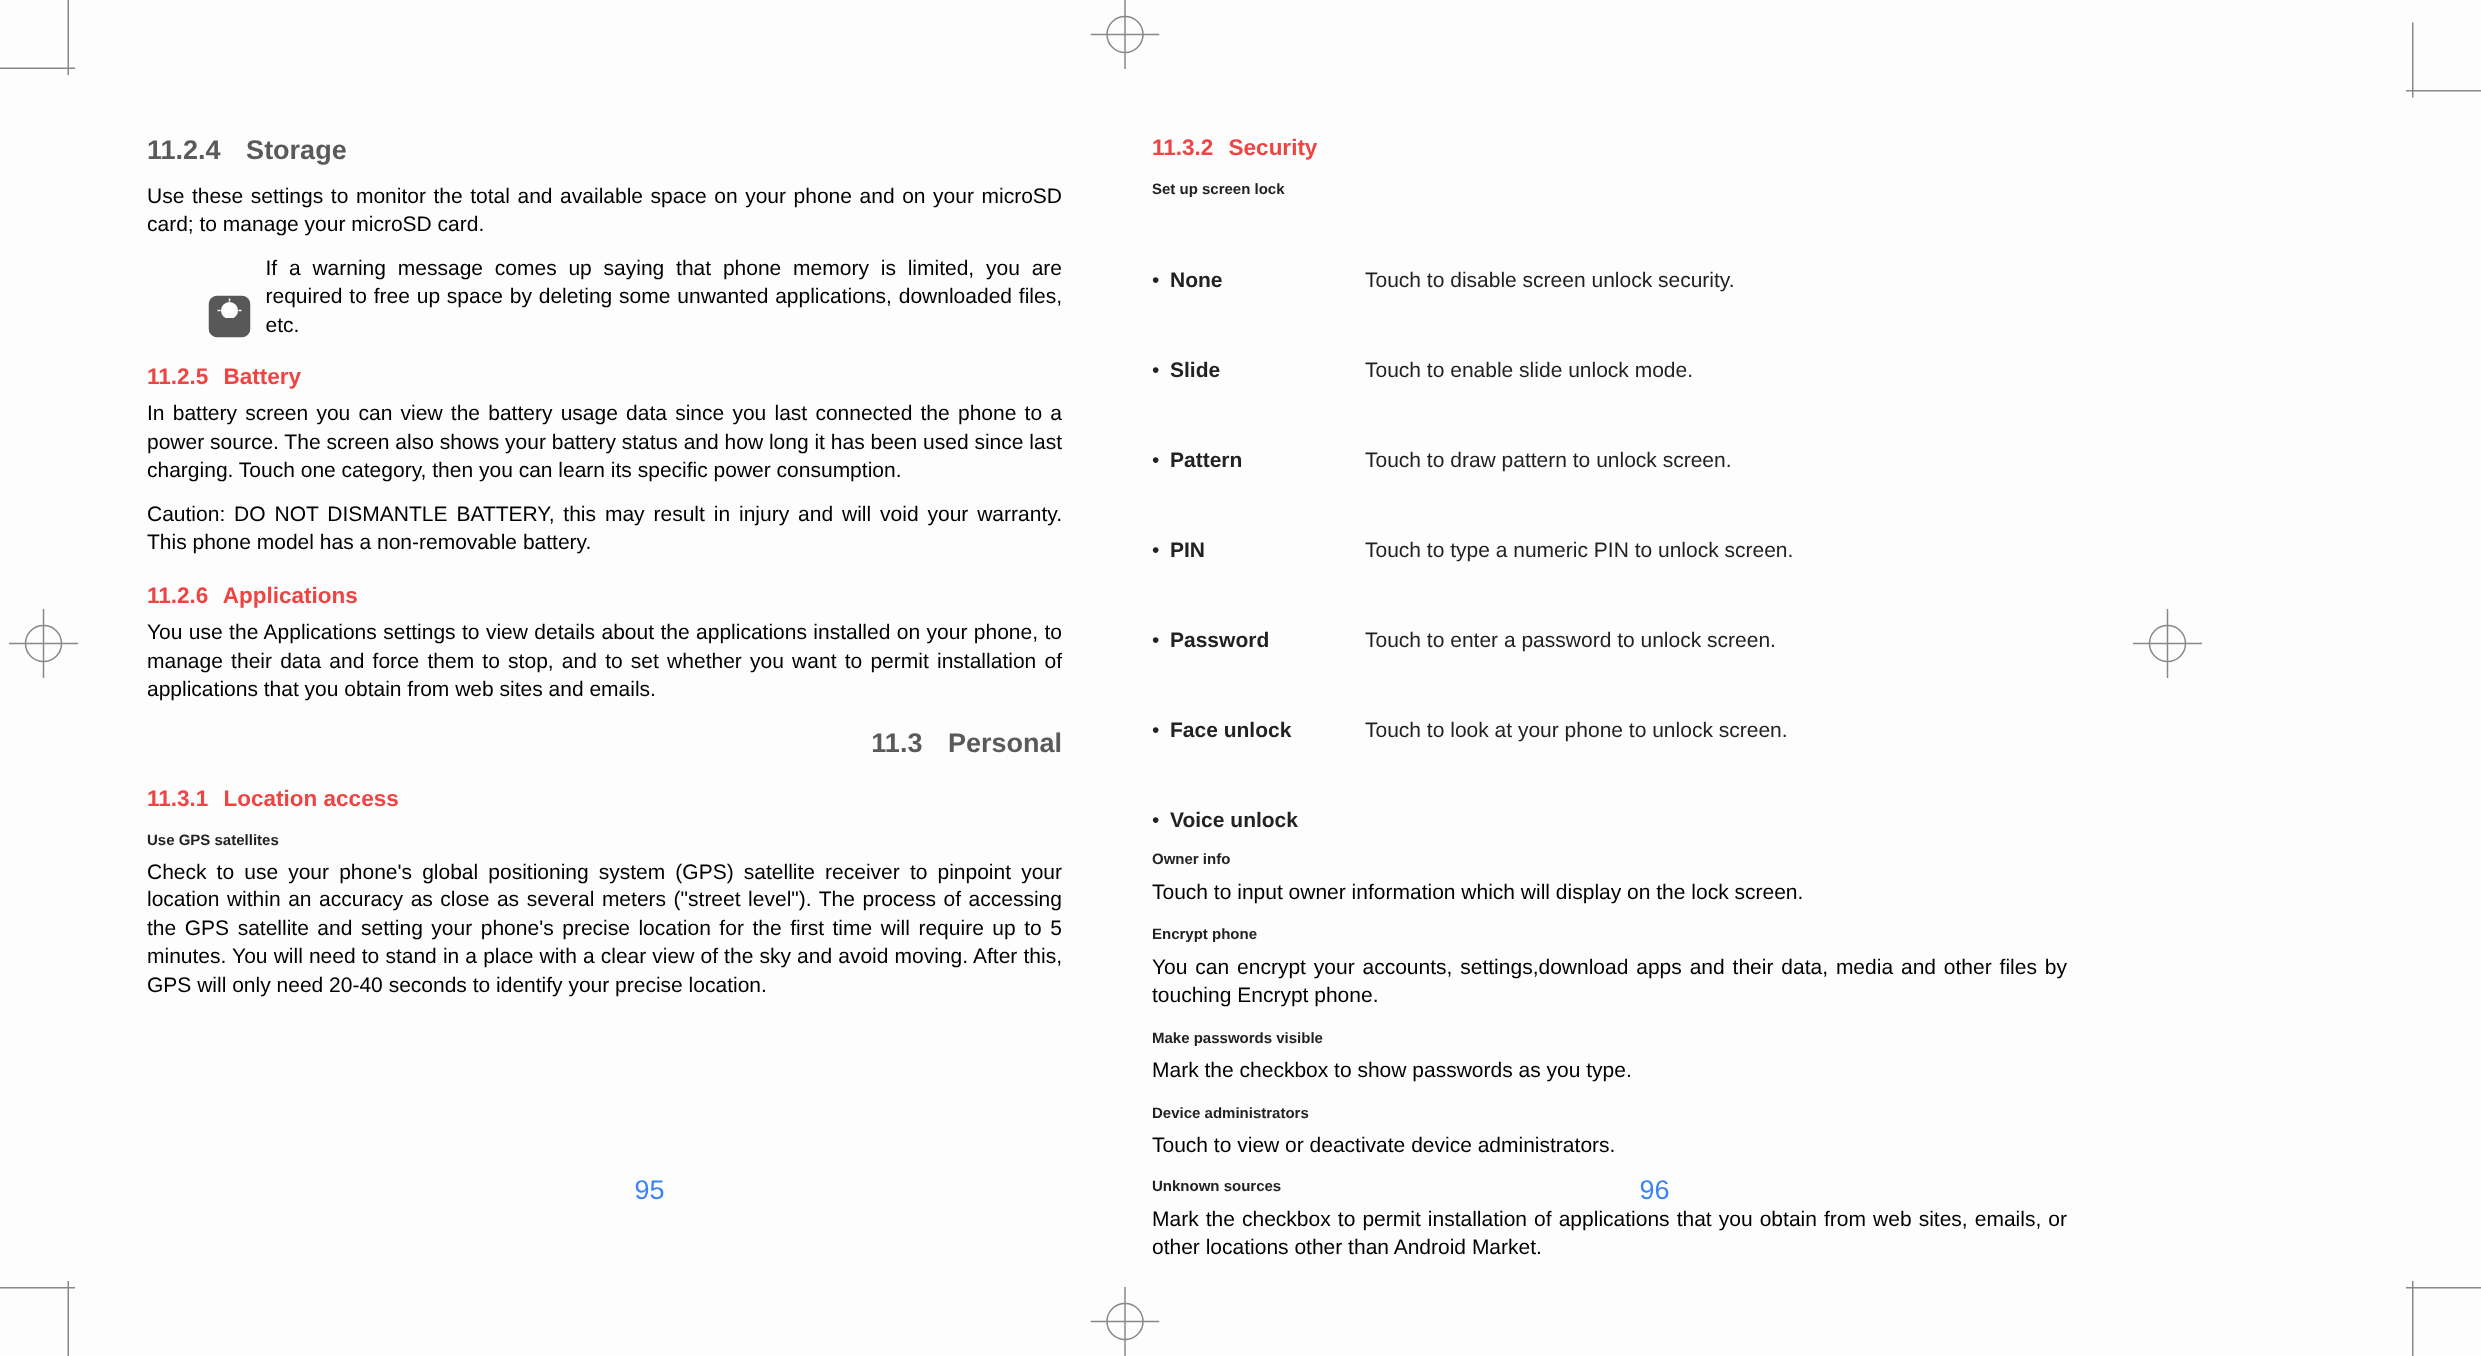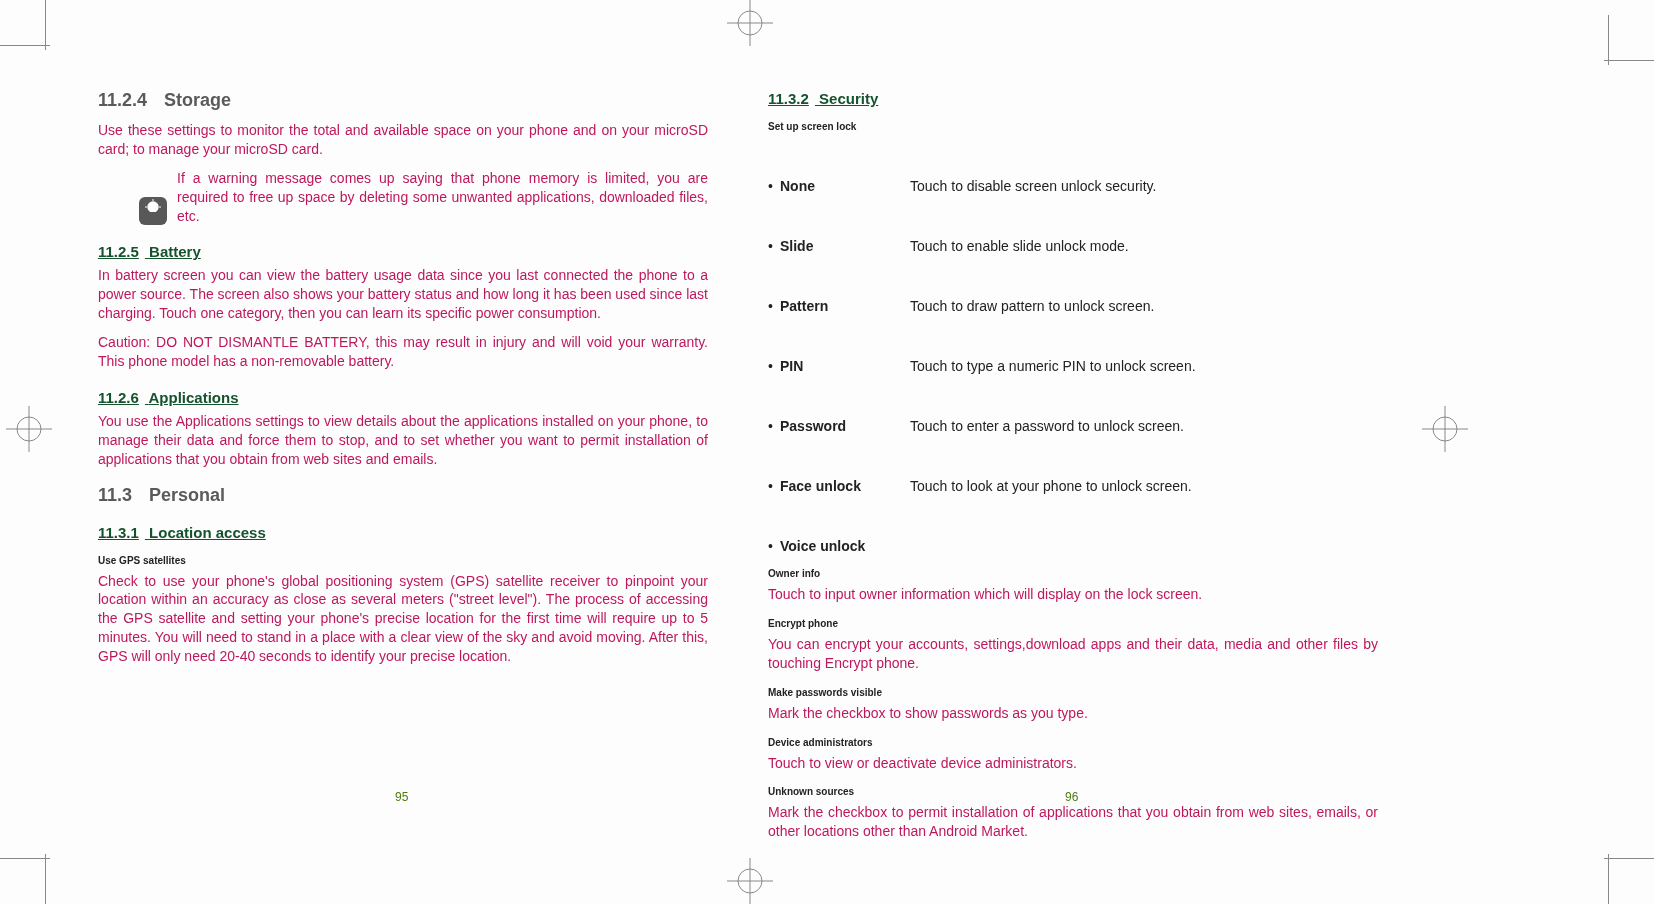--- a/index.html
+++ b/index.html
@@ -30,30 +30,29 @@
     font-size: 18px;
     font-weight: bold;
     margin: 0 0 10px 0;
     color: #5a5a5a;
   }
   h2.section .num { font-weight: bold; margin-right: 12px; }
   h3.subsection {
     font-size: 15px;
     font-weight: bold;
     margin: 18px 0 6px 0;
-    color: #14532d;
-    text-decoration: underline;
+    color: #ef4444;
   }
   h3.subsection .num { font-weight: bold; margin-right: 6px; }
   .bodytext {
     font-size: 14px;
     line-height: 1.35;
     text-align: justify;
     margin: 6px 0 10px 0;
-    color: #be185d;
+    color: #000000;
   }
   .note-row {
     display: flex;
     align-items: flex-end;
     margin: 6px 0 12px 0;
     padding-left: 41px;
   }
   .note-icon {
     flex: 0 0 28px;
     height: 28px;
@@ -68,22 +67,23 @@
     margin: 14px 0 4px 0;
   }
   .lock-table { margin: 6px 0 12px 0; }
   .lock-row { display: flex; align-items: baseline; font-size: 14px; margin: 4px 0; }
   .lock-row .dot { width: 12px; flex:0 0 12px; }
   .lock-row .term { font-weight: bold; flex: 0 0 130px; margin-top: 40px; }
   .lock-row .desc { flex: 1; }
   .pagenum-left, .pagenum-right {
     position: absolute;
     bottom: 100px;
-    font-size: 12px;
-    color: #4d7c0f;
+    font-size: 18px;
+    color: #3b82f6;
+    margin-left: 28px;
   }
   .pagenum-left { left: 395px; }
   .pagenum-right { left: 1065px; }
 
   
   .crop {
     position: absolute;
     width: 70px; height: 70px;
     pointer-events: none;
   }
@@ -198,21 +198,21 @@
     </h3>
     <div class="bodytext">In battery screen you can view the battery usage data since you last connected the phone to a power source. The screen also shows your battery status and how long it has been used since last charging. Touch one category, then you can learn its specific power consumption.</div>
     <div class="bodytext">Caution: DO NOT DISMANTLE BATTERY, this may result in injury and will void your warranty. This phone model has a non-removable battery.</div>
 
     <h3 class="subsection">
       <span class="num">11.2.6</span>
       <span>Applications</span>
     </h3>
     <div class="bodytext">You use the Applications settings to view details about the applications installed on your phone, to manage their data and force them to stop, and to set whether you want to permit installation of applications that you obtain from web sites and emails.</div>
 
-    <h2 class="section" style="margin-top:16px;">
+    <h2 class="section" style="margin-top:16px;text-align:right;">
       <span class="num">11.3</span>
       <span>Personal</span>
     </h2>
 
     <h3 class="subsection">
       <span class="num">11.3.1</span>
       <span>Location access</span>
     </h3>
 
     <div class="bold-sub">Use GPS satellites</div>

